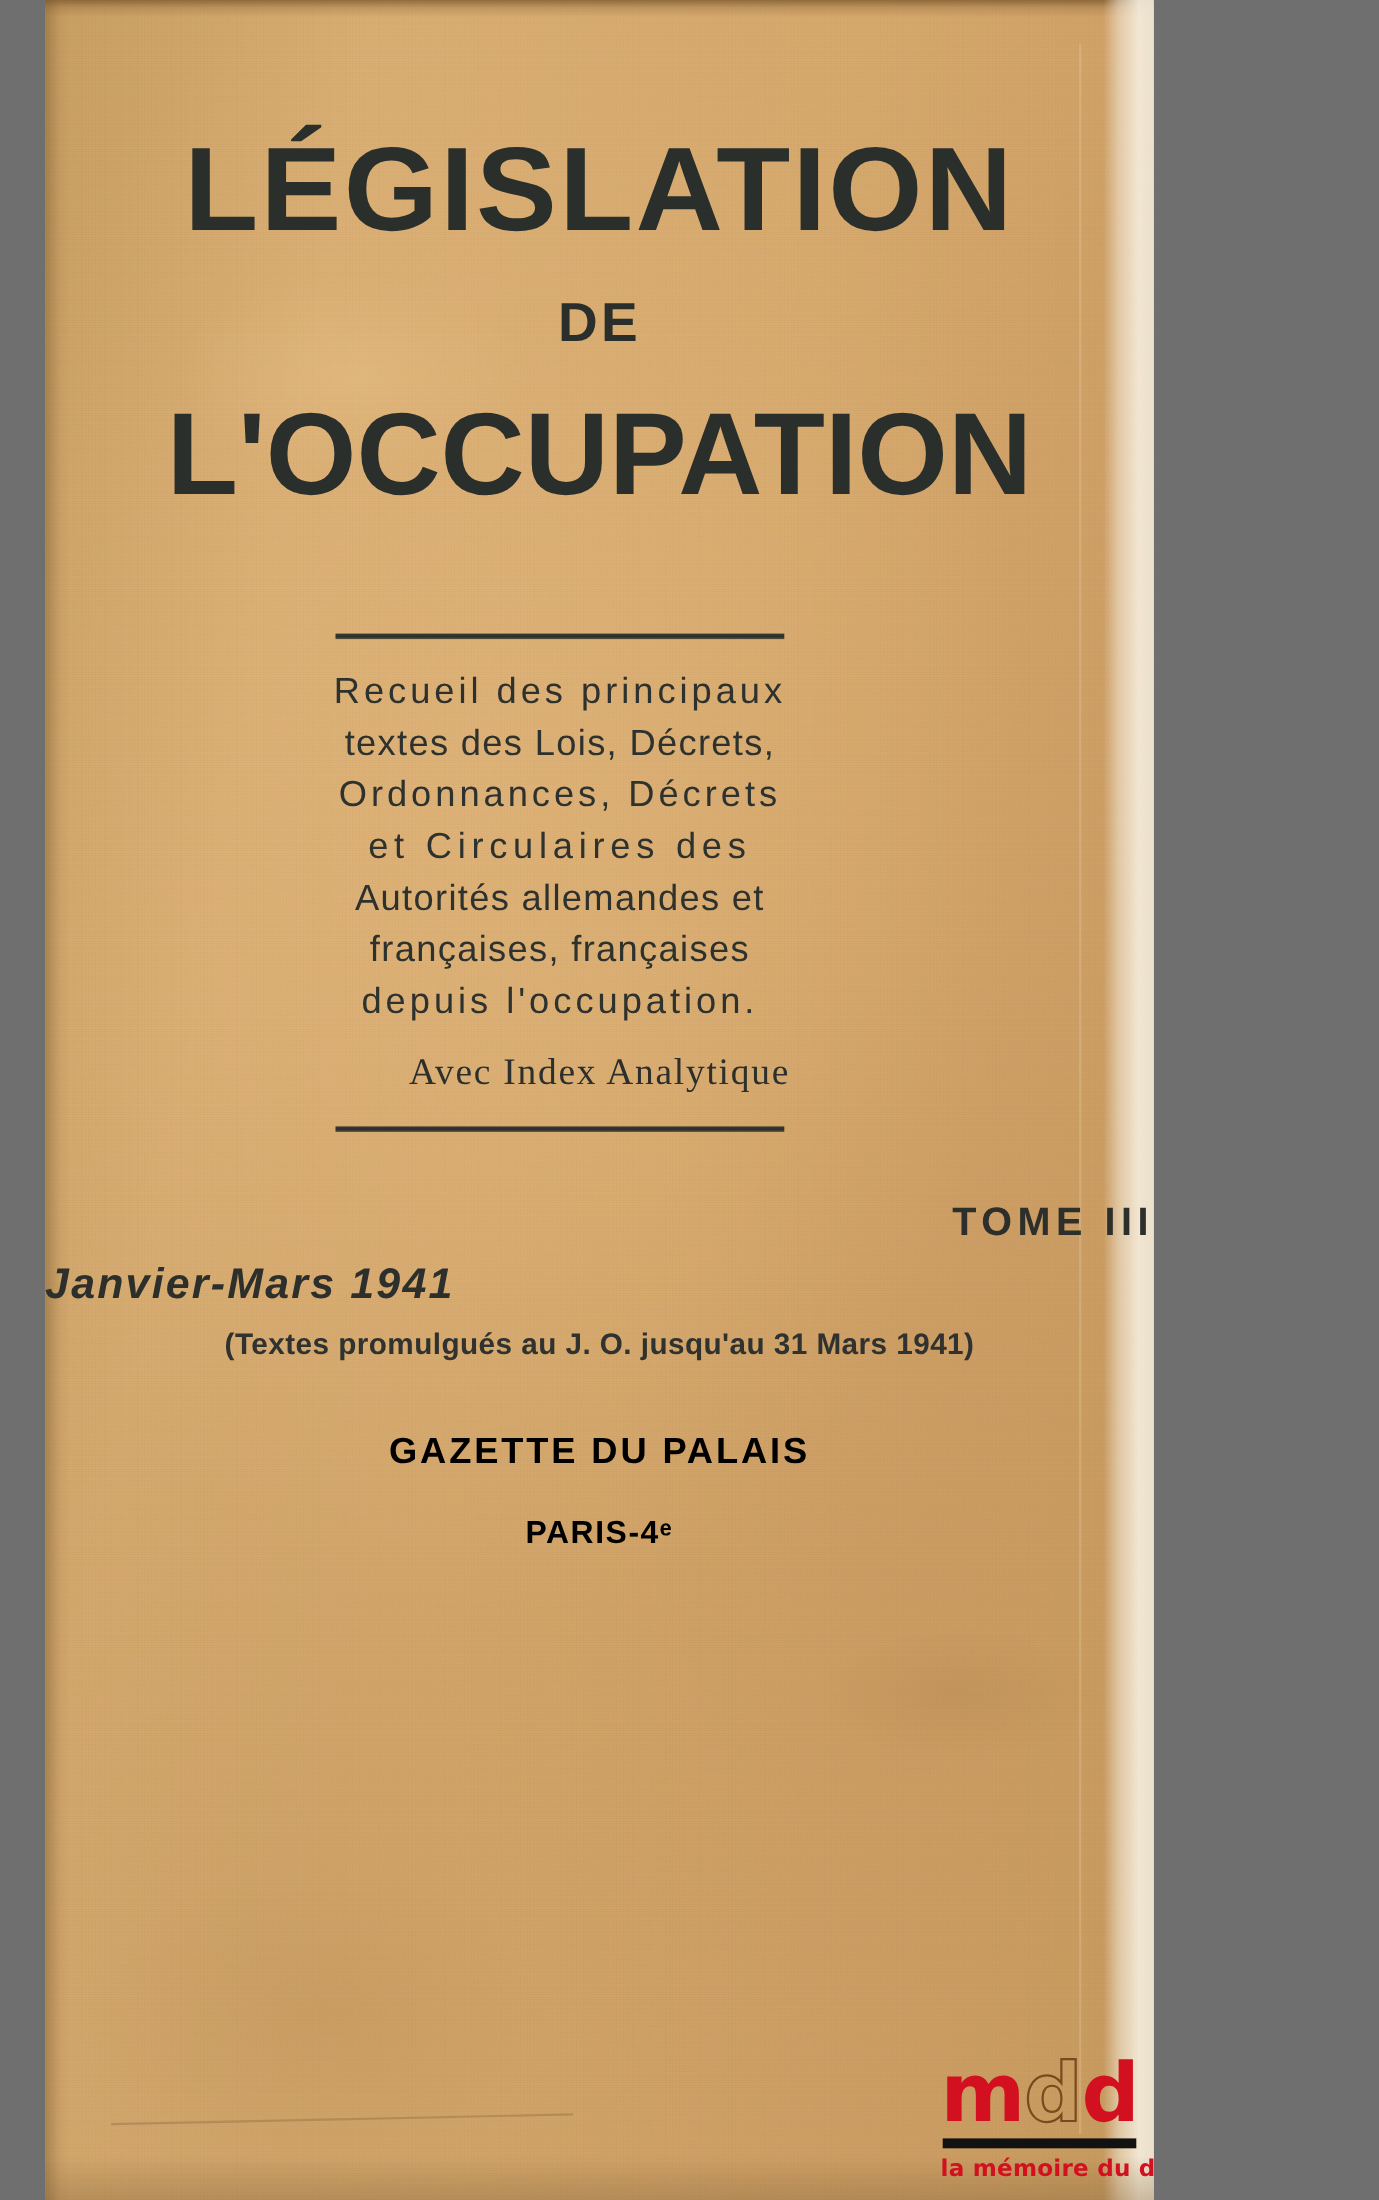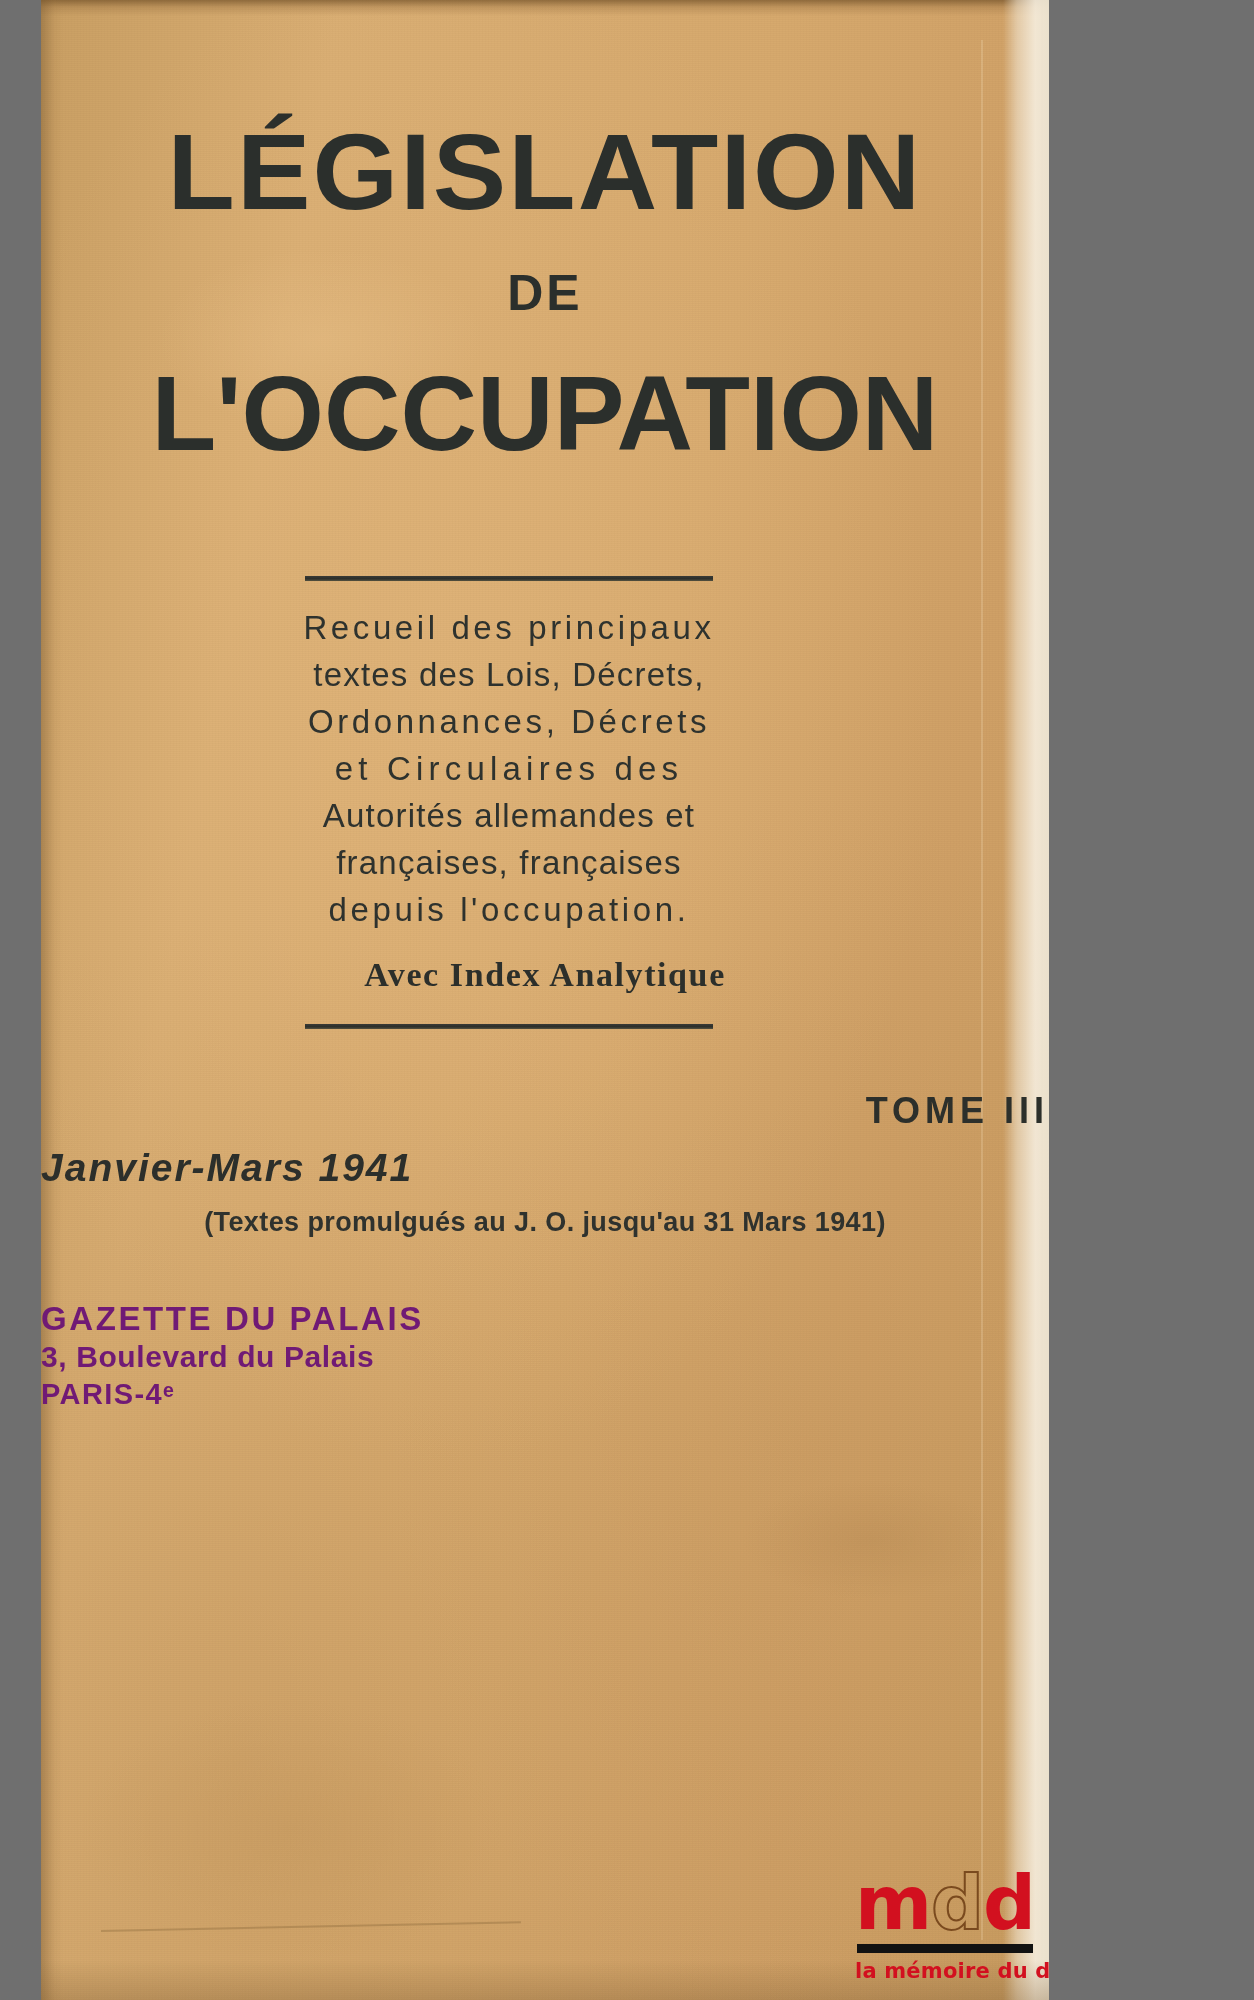--- a/index.html
+++ b/index.html
@@ -139,21 +139,21 @@
   }
   .blurb .ln.wide { letter-spacing: 3.6px; }
   .blurb .ln.xwide { letter-spacing: 5.2px; }
 
   #avec-index {
     position: absolute;
     left: 0; right: 0;
     top: 956px;
     text-align: center;
     font-family: "Liberation Serif", serif;
-    font-weight: bold;
+    font-weight: normal;
     font-size: 34px;
     letter-spacing: 1.6px;
     color: #2c2f2b;
     white-space: nowrap;
   }
 
   #tome {
     position: absolute;
     left: 0; right: 0;
     top: 1090px;
@@ -181,23 +181,23 @@
     text-align: center;
     font-size: 27px;
     font-weight: bold;
     letter-spacing: 0.4px;
     color: #2f322e;
   }
 
   .pub {
     position: absolute;
     left: 0; right: 0;
-    text-align: left;
-    font-weight: bold;
-    color: #701a75;
+    text-align: center;
+    font-weight: bold;
+    color: #000000;
     white-space: nowrap;
   }
   #pub-name { top: 1300px; font-size: 33px; letter-spacing: 2.6px; }
   #pub-addr { top: 1340px; font-size: 30px; letter-spacing: 0.6px; }
   #pub-city { top: 1378px; font-size: 29px; letter-spacing: 1.4px; }
 
   
   #mdd-logo {
     position: absolute;
     right: 8px;
@@ -285,21 +285,20 @@
 
     <div id="avec-index">Avec Index Analytique</div>
 
     <div class="rule" id="rule-bottom"></div>
 
     <div id="tome">TOME III</div>
     <div id="period">Janvier-Mars 1941</div>
     <div id="promulgation">(Textes promulgués au J. O. jusqu'au 31 Mars 1941)</div>
 
     <div class="pub" id="pub-name">GAZETTE DU PALAIS</div>
-    <div class="pub" id="pub-addr">3, Boulevard du Palais</div>
     <div class="pub" id="pub-city">PARIS-4ᵉ</div>
 
   </div>
 
   <div id="mdd-logo">
     <div id="mdd-wordmark"><span>m</span><span class="d-outline">d</span><span>d</span></div>
     <div id="mdd-bar"></div>
     <div id="mdd-tagline">la mémoire du droit</div>
   </div>
 

